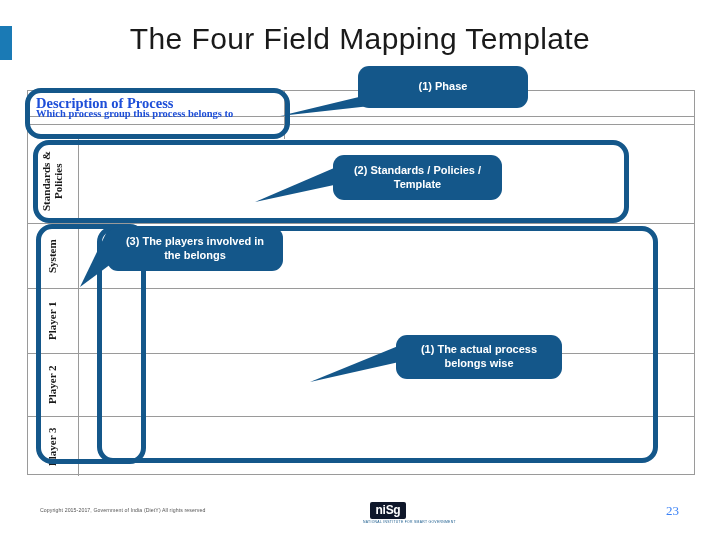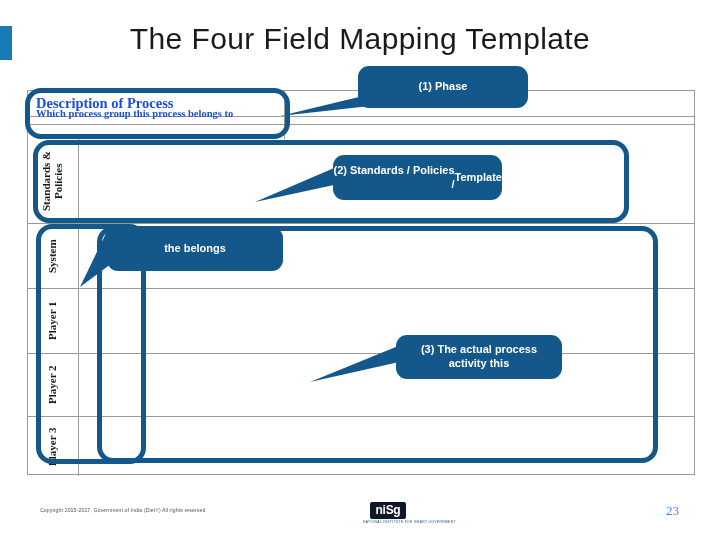--- a/index.html
+++ b/index.html
@@ -251,32 +251,33 @@
   <polygon points="0,62 30,0 78,4"></polygon>
 </svg>
 <svg class="tail" style="left:310px; top:340px; width:100px; height:45px;" viewBox="0 0 100 45">
   <polygon points="0,42 98,2 98,20"></polygon>
 </svg>
 
 <div class="callout" style="left:358px; top:66px; width:170px; height:42px;">
   <span>(1) Phase</span>
 </div>
 
-<div class="callout" style="left:333px; top:155px; width:169px; height:45px; flex-direction:row;">
+<div class="callout" style="left:333px; top:155px; width:169px; height:45px; flex-direction:column;">
   <span>(2)  Standards / Policies /</span>
   <span>Template</span>
 </div>
 
 <div class="callout" style="left:107px; top:227px; width:176px; height:44px; flex-direction:column;">
+  <span>(3) The players involved in</span>
   <span>the belongs</span>
 </div>
 
 <div class="callout" style="left:396px; top:335px; width:166px; height:44px; flex-direction:column;">
-  <span>(3)  The actual process</span>
-  <span>activity this</span>
+  <span>(1)  The actual process</span>
+  <span>belongs wise</span>
 </div>
 
 <div id="footer-copyright">Copyright 2015-2017, Government of India (DietY) All rights reserved</div>
 
 <div id="footer-logo">
   <span id="logo-mark">niSg</span>
   <span id="logo-tagline">NATIONAL INSTITUTE FOR SMART GOVERNMENT</span>
 </div>
 
 <div id="page-number">23</div>

